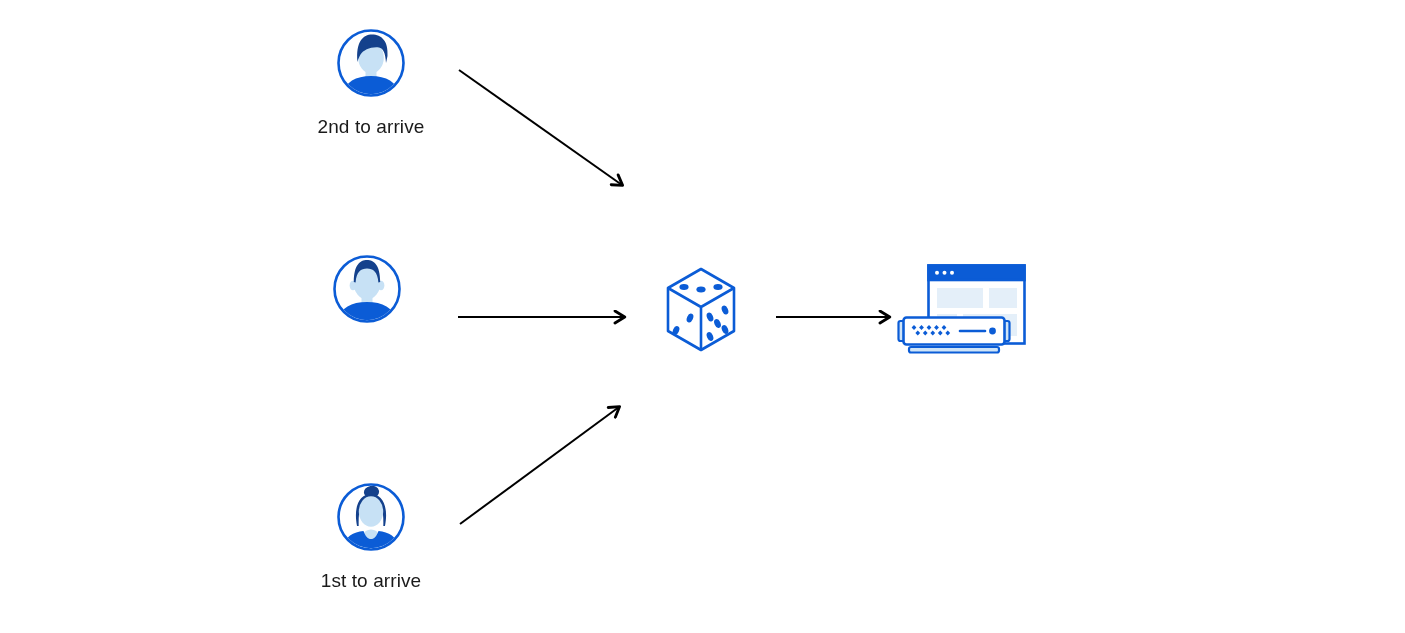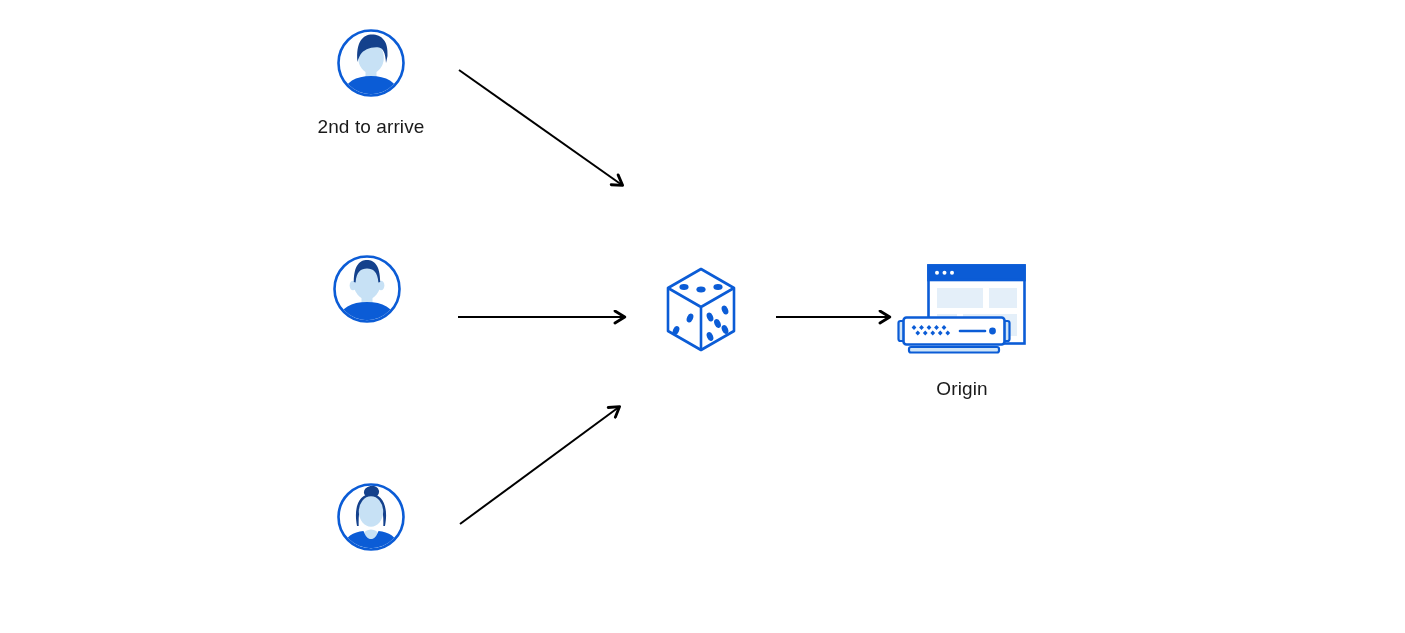--- a/index.html
+++ b/index.html
@@ -96,20 +96,21 @@
       <circle cx="34" cy="34" r="32.5" class="white s-p" stroke-width="2.6"></circle>
       <g clip-path="url(#clipC)">
         <ellipse cx="34.5" cy="9" rx="7.6" ry="6.2" class="f-n" transform="rotate(-10 34.5 9)"></ellipse>
         <path d="M20,43 C16,22 23.5,11 34,11 C44.5,11 52,22 48,43 L46.3,43 C46.6,32 45.6,25 43,21 C38,18 30,18 25,21 C22.4,25 21.4,32 21.7,43 Z" class="f-n"></path>
         <ellipse cx="34" cy="28.5" rx="12.2" ry="15.2" class="f-f"></ellipse>
         <path d="M22,68 C22,57 25.5,46.5 34,46.5 C42.5,46.5 46,57 46,68 Z" class="f-f"></path>
         <path d="M4.5,68 C7,53.5 16,49 26.5,48 C28.5,53.5 30.8,56 34,56 C37.2,56 39.5,53.5 41.5,48 C52,49 61,53.5 63.5,68 Z" class="f-p"></path>
       </g>
     </svg>
   </div>
+  <div class="node-label" style="left:271px;top:570px;">1st to arrive</div>
 
   <div class="abs" style="left:665px;top:267px;">
     <svg width="72" height="86" viewBox="0 0 72 86">
       <path d="M36,2 L69,21 L69,64 L36,83 L3,64 L3,21 Z" class="white s-p" stroke-width="2.6" stroke-linejoin="round"></path>
       <path d="M3,21 L36,40 L69,21 M36,40 L36,83" fill="none" class="s-p" stroke-width="2.6" stroke-linejoin="round"></path>
 
       <ellipse cx="19" cy="20" rx="4.6" ry="2.9" class="f-p"></ellipse>
       <ellipse cx="36" cy="22.5" rx="4.6" ry="2.9" class="f-p"></ellipse>
       <ellipse cx="53" cy="20" rx="4.6" ry="2.9" class="f-p"></ellipse>
 
@@ -150,15 +151,14 @@
         <path d="M28.25,68.4 l2.4,2.6 l-2.4,2.6 l-2.4,-2.6 Z"></path>
         <path d="M35.75,68.4 l2.4,2.6 l-2.4,2.6 l-2.4,-2.6 Z"></path>
         <path d="M43.25,68.4 l2.4,2.6 l-2.4,2.6 l-2.4,-2.6 Z"></path>
         <path d="M50.75,68.4 l2.4,2.6 l-2.4,2.6 l-2.4,-2.6 Z"></path>
       </g>
       <line x1="63" y1="69" x2="88" y2="69" class="s-p" stroke-width="2.6" stroke-linecap="round"></line>
       <circle cx="95.5" cy="69" r="3.4" class="f-p"></circle>
       <rect x="12" y="85" width="90" height="5.5" rx="2" class="f-t" stroke="none"></rect>
     </svg>
   </div>
-  <div class="node-label" style="left:862px;top:378px;">Origin</div>
 
 </div>
 
 </body></html>

